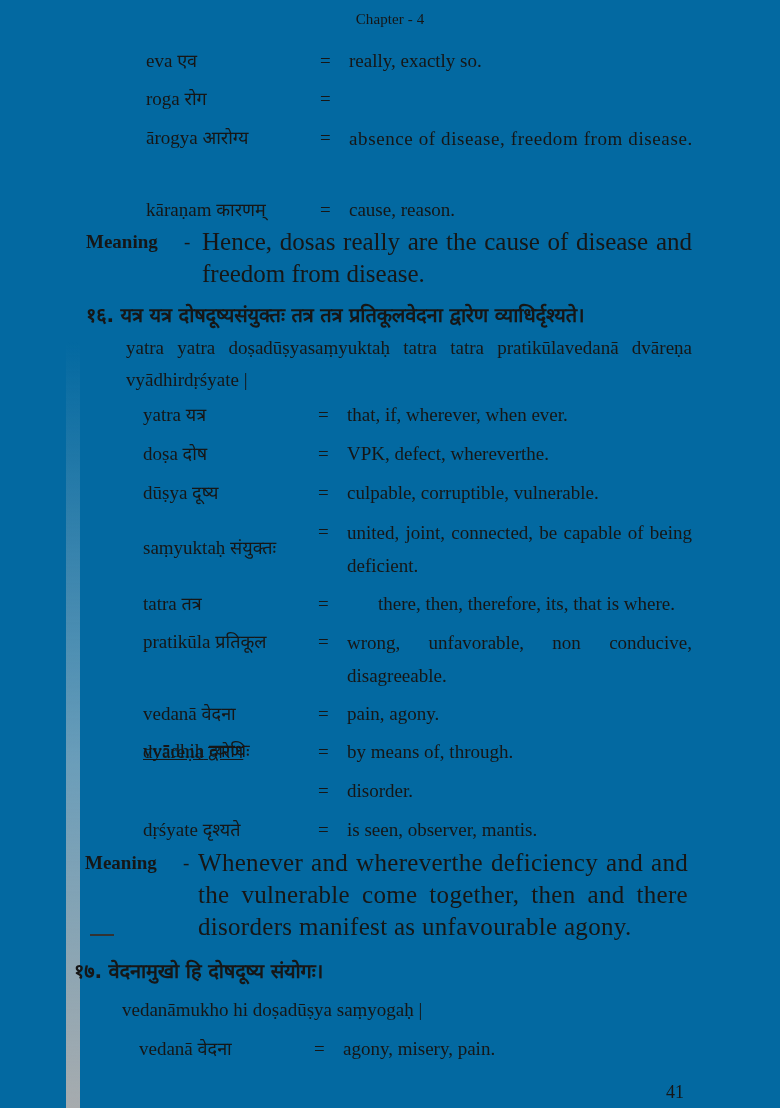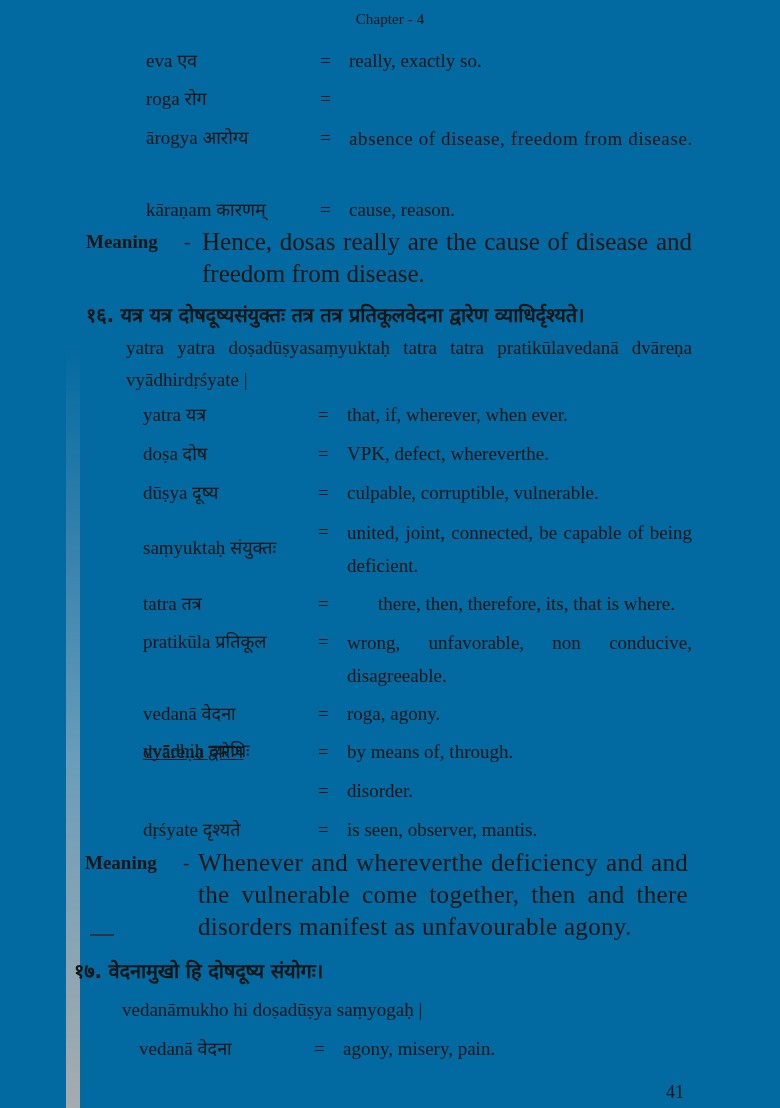--- a/index.html
+++ b/index.html
@@ -192,21 +192,21 @@
     <span class="deva">प्रतिकूल</span>
   </div>
   <div class="eq" style="left:318px; top:631px;">=</div>
   <div class="def" style="left:347px; top:626px; width:345px; text-align:justify; text-align-last:left;">wrong, unfavorable, non conducive, disagreeable.</div>
 
   <div class="term" style="left:143px; top:703px;">
     <span>vedanā</span>
     <span class="deva">वेदना</span>
   </div>
   <div class="eq" style="left:318px; top:703px;">=</div>
-  <div class="def" style="left:347px; top:697px; width:345px;">roga, agony.</div>
+  <div class="def" style="left:347px; top:697px; width:345px;">pain, agony.</div>
 
   <div class="term" style="left:143px; top:741px;text-decoration:underline;">
     <span>dvāreṇa</span>
     <span class="deva">द्वारेण</span>
   </div>
   <div class="eq" style="left:318px; top:741px;">=</div>
   <div class="def" style="left:347px; top:735px; width:345px;">by means of, through.</div>
 
   <div class="term" style="left:143px; top:740px;">
     <span>vyādhiḥ</span>

